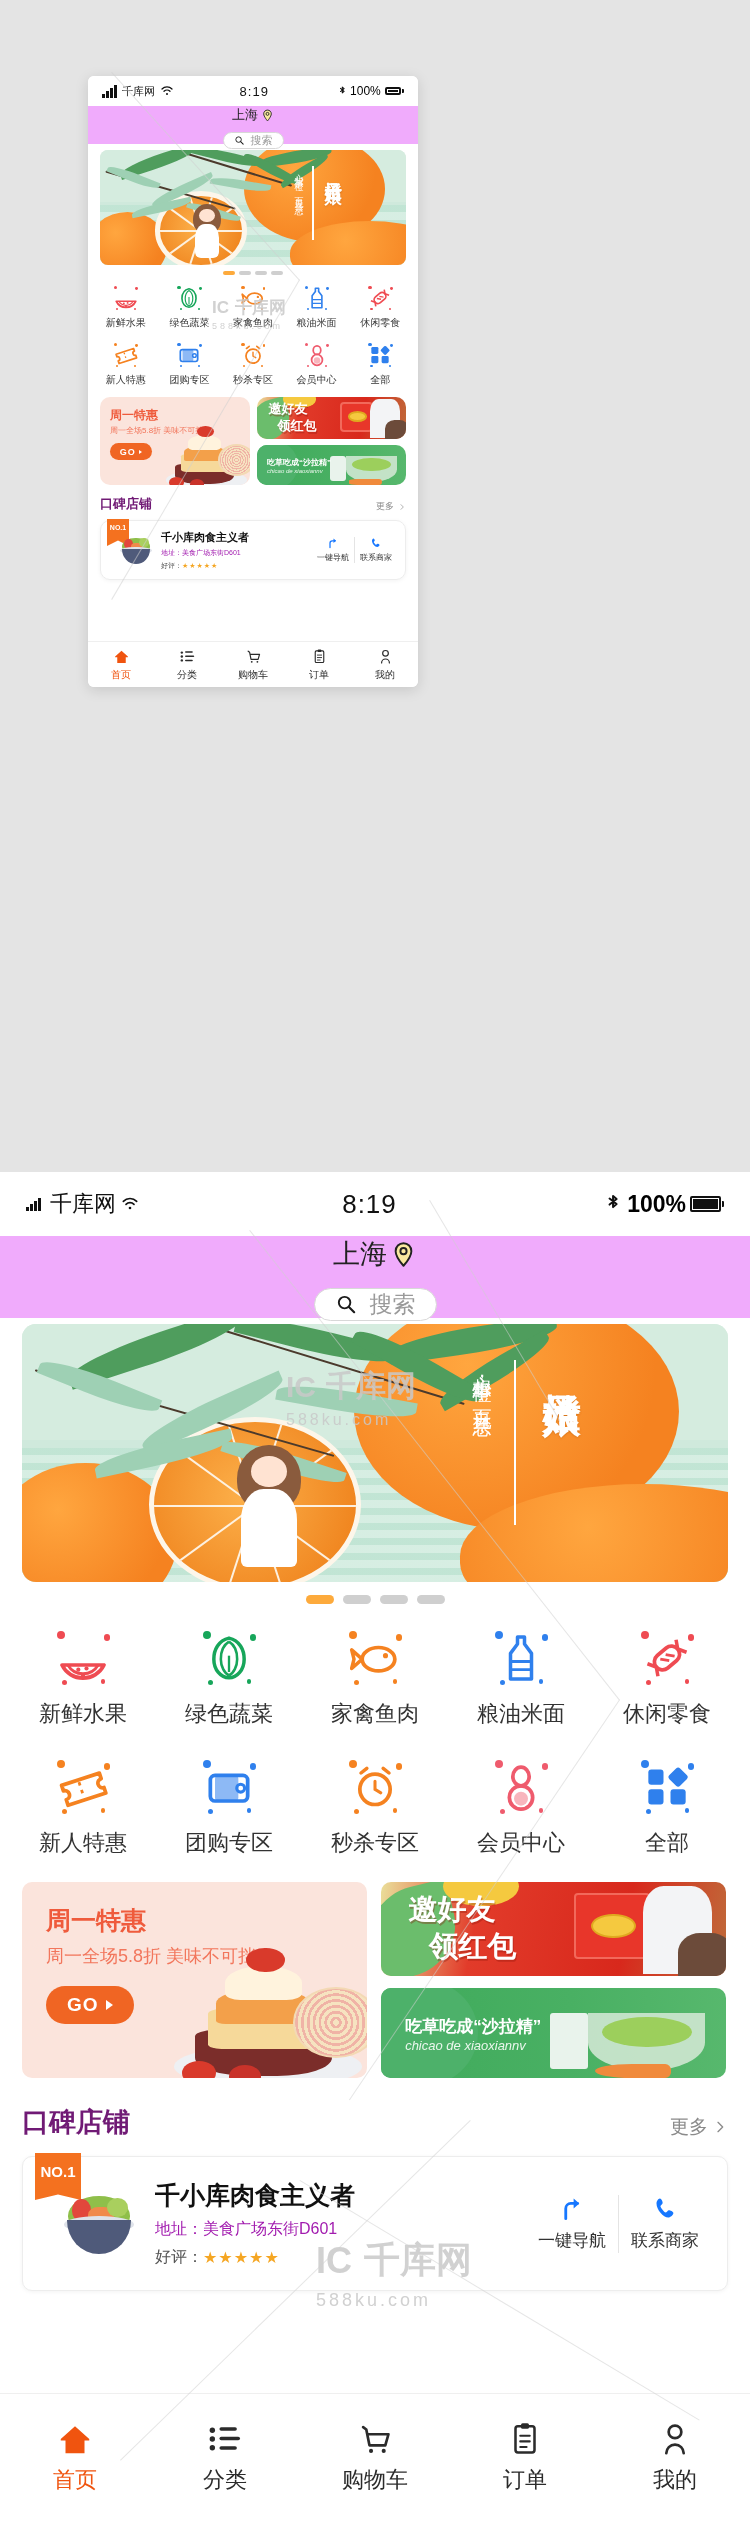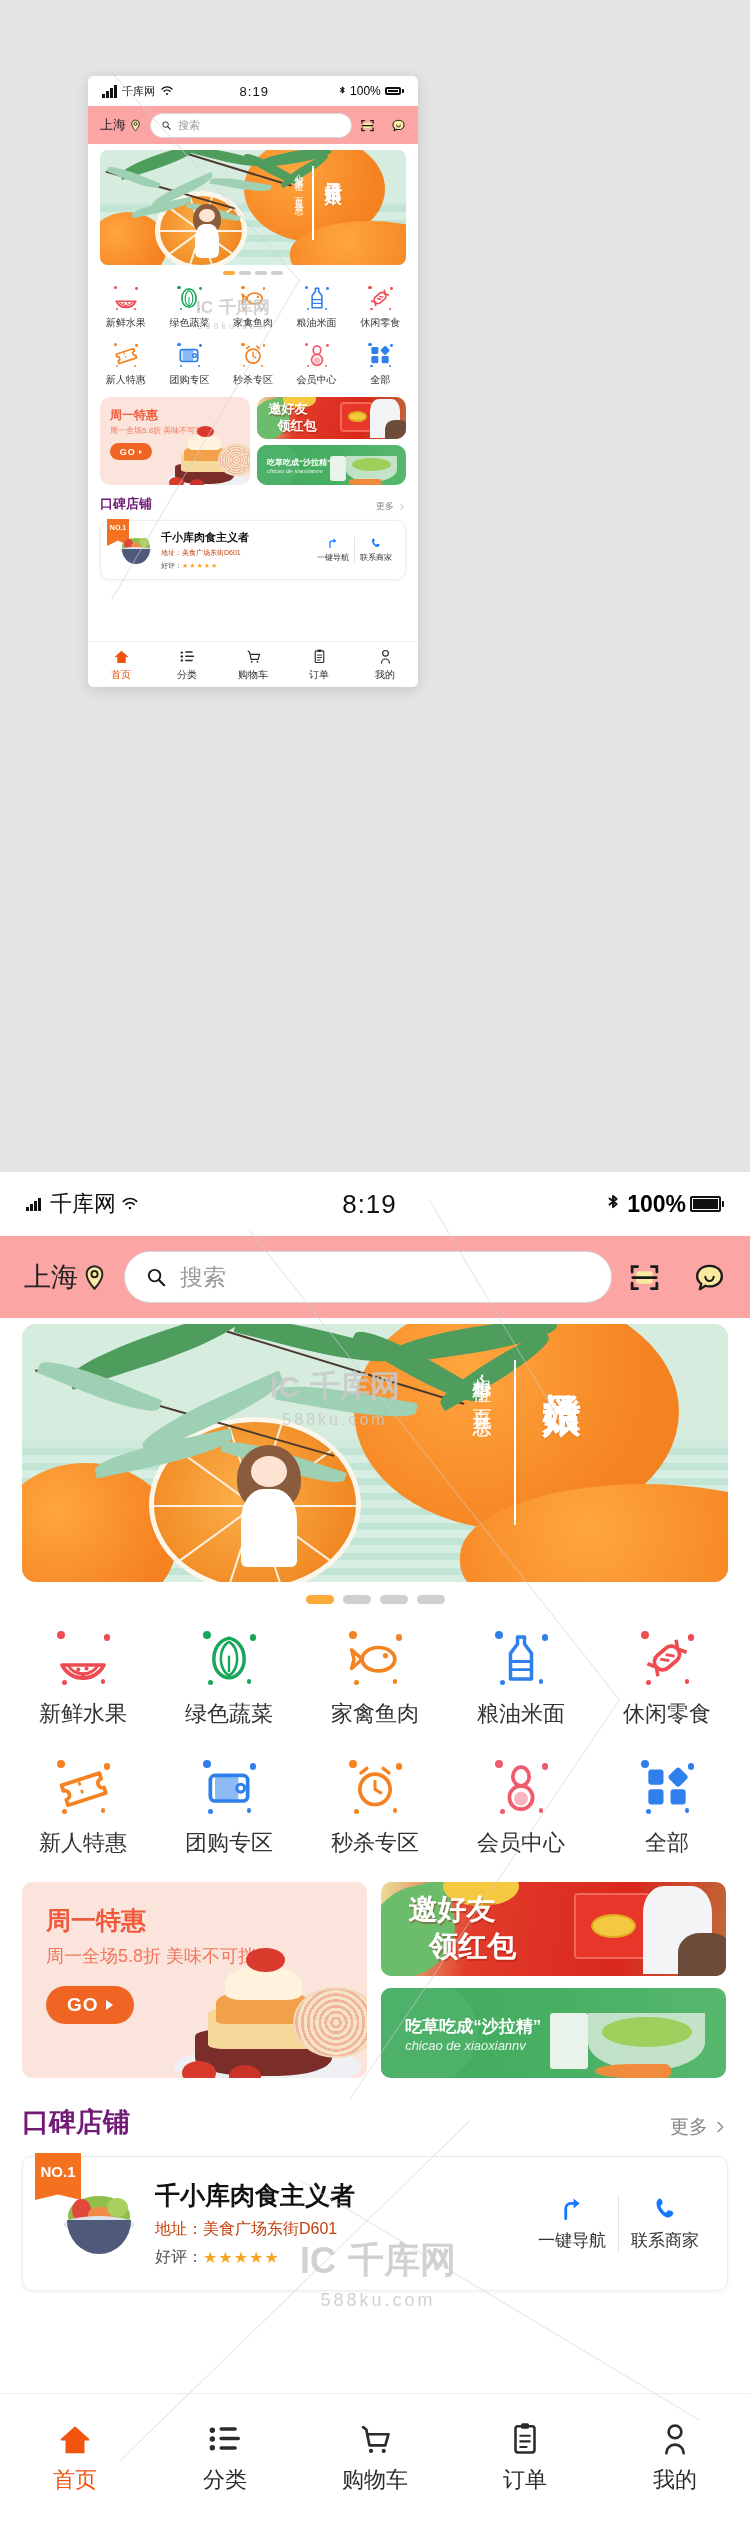--- a/index.html
+++ b/index.html
@@ -18,21 +18,21 @@
     display: flex; align-items: center; justify-content: space-between;
     background: #fff;
   }
   .sb-left, .sb-right { display: flex; align-items: center; }
   .sb-carrier { color: #111; }
   .sb-time { color: #111; letter-spacing: 1px; }
 
   .bars { display: inline-flex; align-items: flex-end; }
   .bars i { display: block; background: #111; margin-right: 1px; }
 
-  .searchrow { display: flex; align-items: center; background: #fca5a5; }
+  .searchrow { display: flex; align-items: center; background: #f0abfc; flex-direction: column; }
   .city { display: flex; align-items: center; color: #222; white-space: nowrap; }
   .pinwrap { position: relative; display: inline-block; }
   .searchbox {
     flex: 1; display: flex; align-items: center;
     border: 1px solid #d8d8d8; background: #fff;
   }
   .searchbox .ph { color: #9a9a9a; }
 
   
   .hero { position: relative; overflow: hidden; background: #d8ece0; }
@@ -97,37 +97,37 @@
       display:flex; align-items:center; position:relative; box-shadow:0 1px 4px rgba(0,0,0,.05); }
   .ribbon { position:absolute; background:#f4711f; color:#fff; text-align:center;
       font-weight:bold; }
   .ribbon:after{ content:""; position:absolute; left:0; right:0; bottom:-9px; height:10px;
       background:#f4711f; clip-path: polygon(0 0,100% 0,100% 100%,50% 45%,0 100%); }
   .bowl { position:relative; }
   .bowl-base{position:absolute;border-radius:0 0 50% 50%/0 0 100% 100%;background:#4f5a7a;}
   .bowl-rim{position:absolute;border-radius:50%;background:#dfe3ea;}
   .bowl-food{position:absolute;border-radius:50%;overflow:hidden;}
   .shop-name{color:#111;font-weight:bold;}
-  .shop-addr{color:#c2410c;}
+  .shop-addr{color:#a21caf;}
   .shop-rate{color:#555;display:flex;align-items:center;}
   .stars{color:#f5a623;letter-spacing:1px;}
   .actions{display:flex;align-items:center;}
   .act{display:flex;flex-direction:column;align-items:center;color:#333;}
   .act .ai{color:#1677ff;}
   .vline{background:#e4e4e4;width:1px;}
 
   
   .tabbar{display:flex;background:#fff;border-top:1px solid #efefef;}
   .tab{flex:1;display:flex;flex-direction:column;align-items:center;justify-content:center;}
   .tab .tl{color:#2b2b2b;}
   .tab.active .tl{color:#f0540f;}
 
   
   .wm { position:absolute; pointer-events:none; color:#c9c9c9;
-        display:flex; flex-direction:column; align-items:center; opacity:.85;}
+        display:flex; flex-direction:column; opacity:.85;margin-left:16px;}
   .wm .wm1{display:flex;align-items:center;font-weight:bold;}
   .wm .wm2{letter-spacing:3px;}
   .diag { position:absolute; background:#cfcfcf; height:1px; transform-origin:0 0; opacity:.55; pointer-events:none;}
 
   
   #thumb { position:absolute; left:88px; top:76px; width:330px; height:611px;
            border-radius:6px; box-shadow:0 3px 14px rgba(0,0,0,.13); }
   #thumb .statusbar{ height:30px; padding:0 14px; font-size:12px;}
   #thumb .sb-carrier{font-size:11px;margin-left:4px;}
   #thumb .sb-time{font-size:13px;}

